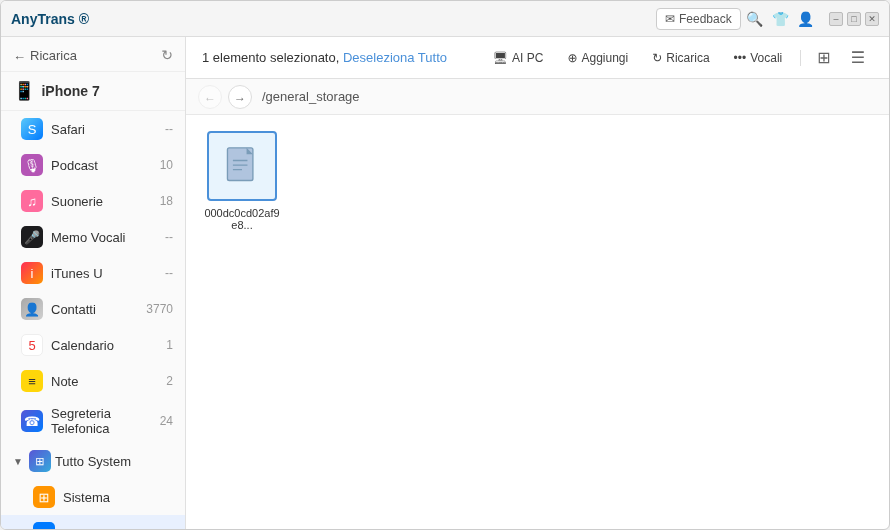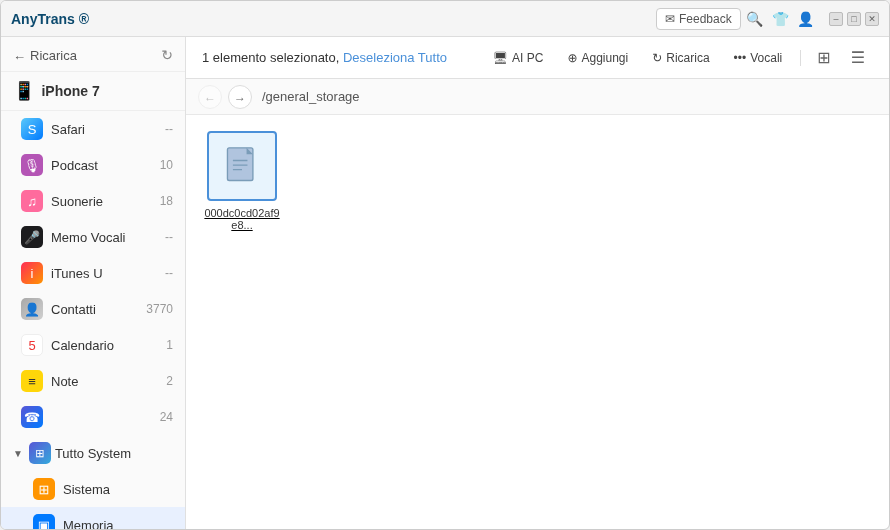--- a/index.html
+++ b/index.html
@@ -281,21 +281,20 @@
 
     
     .file-grid {
       flex: 1;
       padding: 16px;
       overflow-y: auto;
       display: flex;
       flex-wrap: wrap;
       align-content: flex-start;
       gap: 12px;
-      text-decoration: underline;
     }
     .file-item {
       width: 80px;
       display: flex;
       flex-direction: column;
       align-items: center;
       gap: 6px;
       cursor: pointer;
     }
     .file-thumb {
@@ -423,20 +422,21 @@
         <span class="item-label">Calendario</span>
         <span class="item-count">1</span>
       </div>
       <div class="sidebar-item">
         <div class="item-icon icon-note small-icon" style="color:#333;">≡</div>
         <span class="item-label">Note</span>
         <span class="item-count">2</span>
       </div>
       <div class="sidebar-item">
         <div class="item-icon icon-segreteria small-icon">☎</div>
+        <span class="item-label">Segreteria Telefonica</span>
         <span class="item-count">24</span>
       </div>
 
       <div class="section-header">
         <span class="section-caret">▼</span>
         <div class="item-icon icon-filesystem small-icon">⊞</div>
         <span>Tutto System</span>
       </div>
       <div class="sidebar-item" style="padding-left: 32px;">
         <div class="item-icon icon-sistema small-icon">⊞</div>

